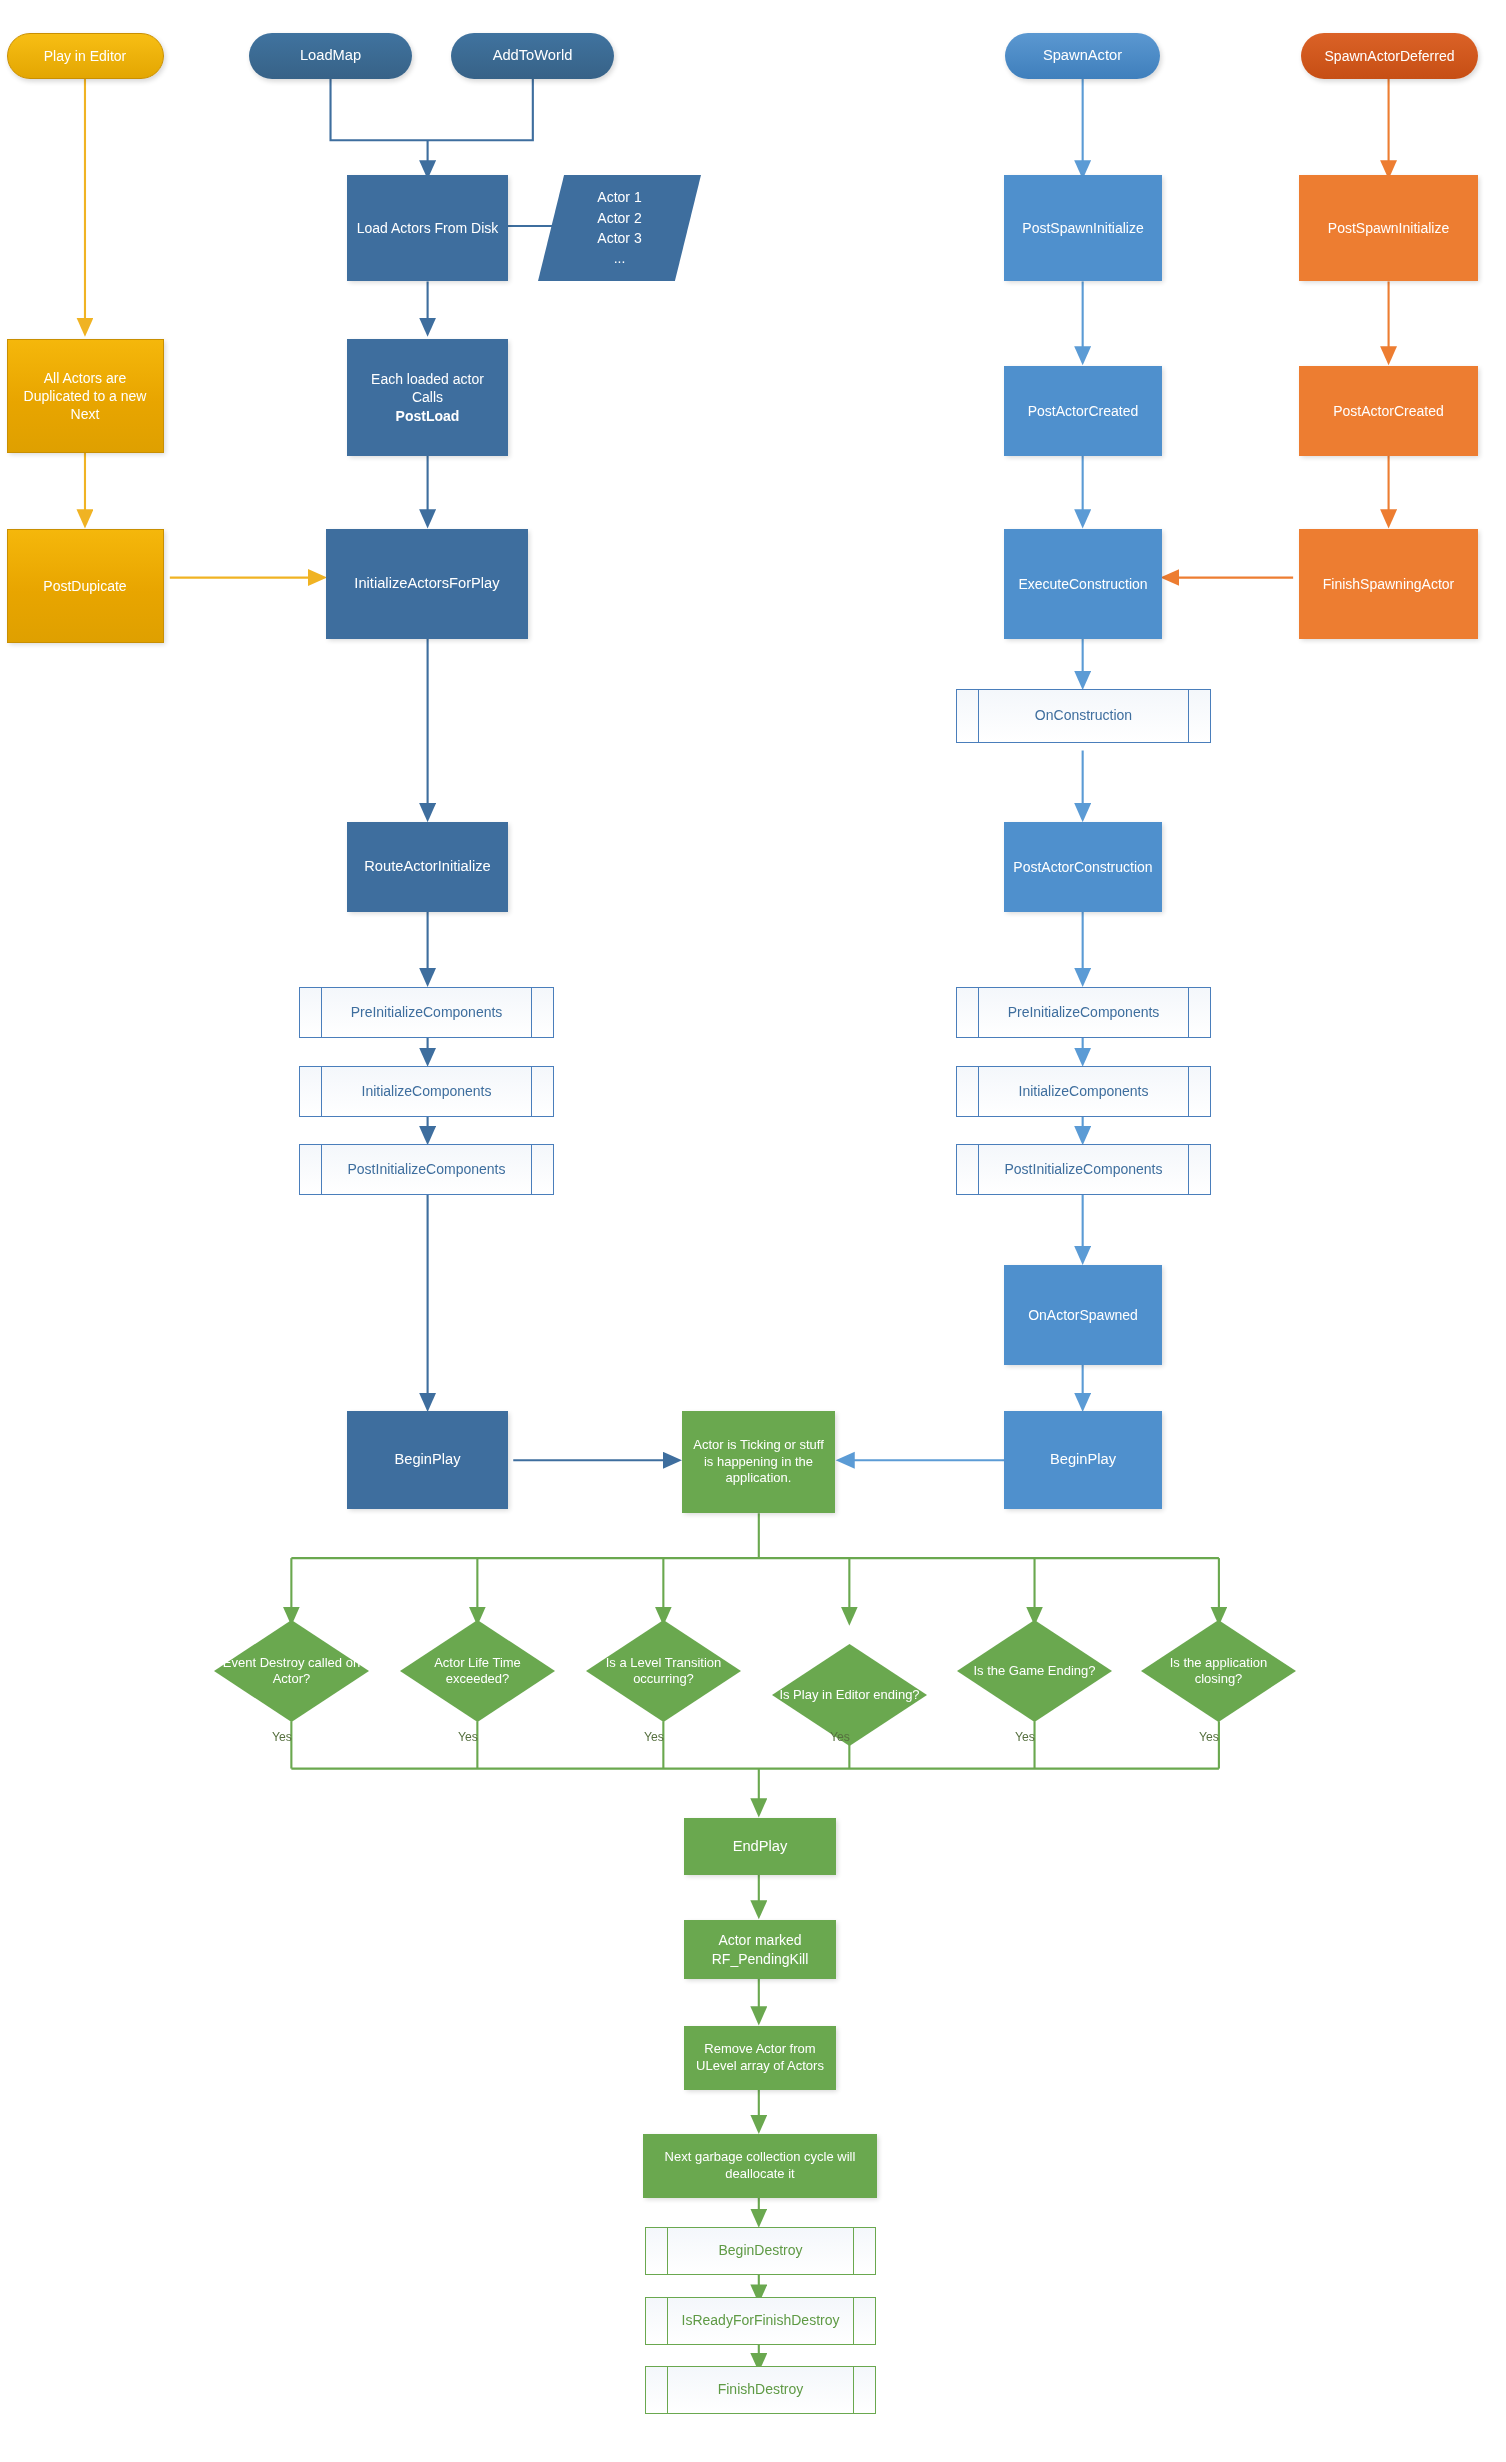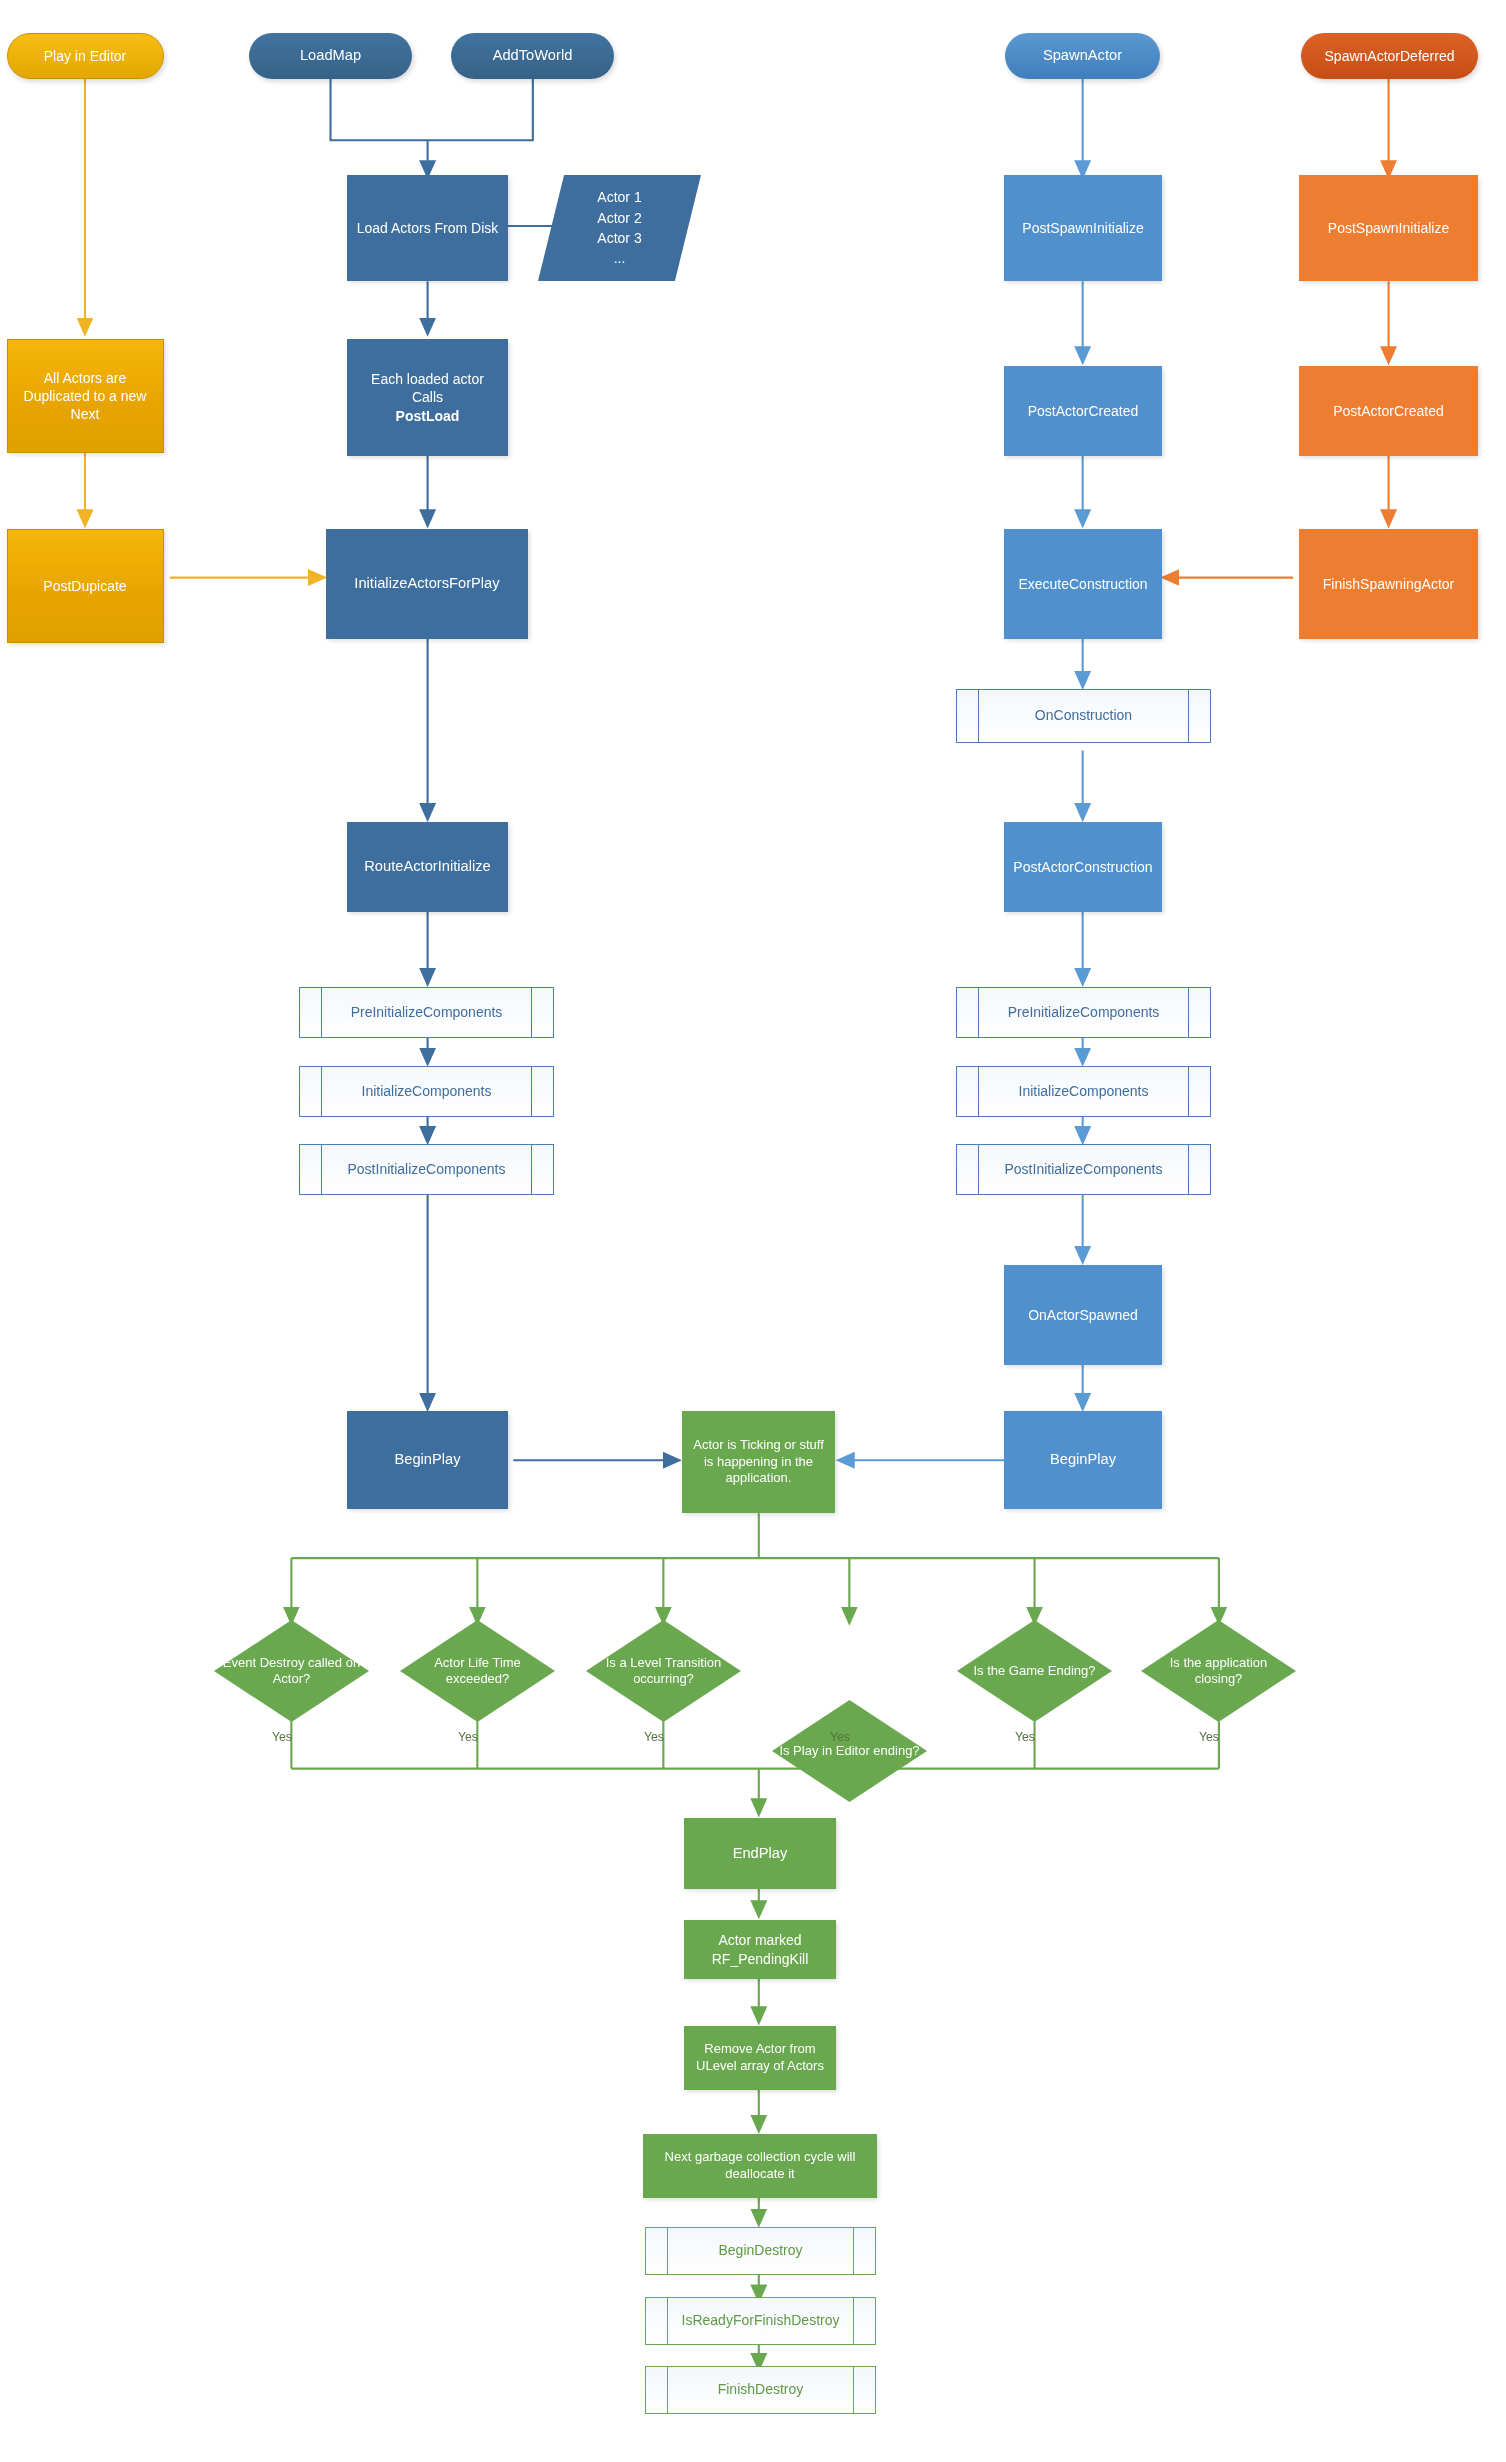--- a/index.html
+++ b/index.html
@@ -295,39 +295,39 @@
     <span class="dtext" style="font-size:13px;">Actor Life Time exceeded?</span>
   </div>
   <div class="edgelabel" style="left:458px;top:1730px;">Yes</div>
 
   <div class="diamond" style="left:586px;top:1620px;width:155px;height:102px;">
     <span class="shape"></span>
     <span class="dtext" style="font-size:13px;">Is a Level Transition occurring?</span>
   </div>
   <div class="edgelabel" style="left:644px;top:1730px;">Yes</div>
 
-  <div class="diamond" style="left:772px;top:1700px;width:155px;height:102px;">
+  <div class="diamond" style="left:772px;top:1644px;width:155px;height:102px;">
     <span class="shape"></span>
     <span class="dtext" style="font-size:13px;">Is Play in Editor ending?</span>
   </div>
   <div class="edgelabel" style="left:830px;top:1730px;">Yes</div>
 
   <div class="diamond" style="left:957px;top:1620px;width:155px;height:102px;">
     <span class="shape"></span>
     <span class="dtext" style="font-size:13px;">Is the Game Ending?</span>
   </div>
   <div class="edgelabel" style="left:1015px;top:1730px;">Yes</div>
 
   <div class="diamond" style="left:1141px;top:1620px;width:155px;height:102px;">
     <span class="shape"></span>
     <span class="dtext" style="font-size:13px;">Is the application closing?</span>
   </div>
   <div class="edgelabel" style="left:1199px;top:1730px;">Yes</div>
 
-  <div class="node f-green" style="left:684px;top:1818px;width:152px;height:71px;font-size:14.7px;">
+  <div class="node f-green" style="left:684px;top:1818px;width:152px;height:57px;font-size:14.7px;">
     <span>EndPlay</span>
   </div>
 
   <div class="node f-green" style="left:684px;top:1920px;width:152px;height:59px;font-size:14px;">
     <span>Actor marked RF_PendingKill</span>
   </div>
 
   <div class="node f-green" style="left:684px;top:2026px;width:152px;height:64px;font-size:13px;">
     <span>Remove Actor from ULevel array of Actors</span>
   </div>

